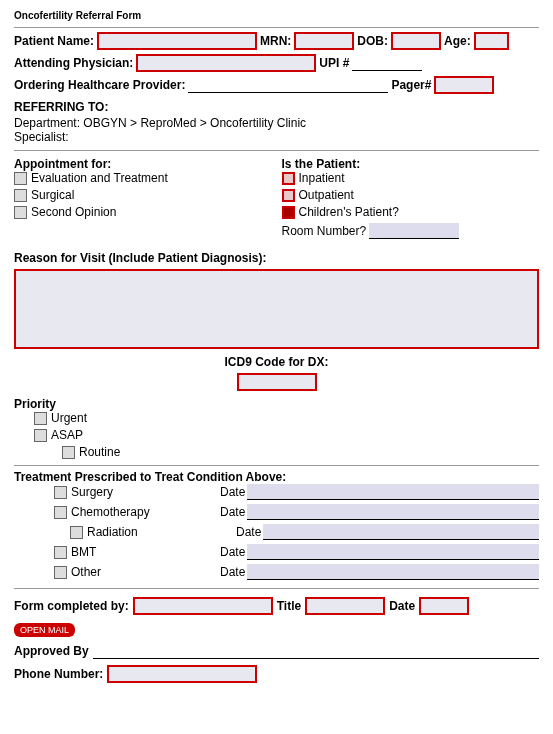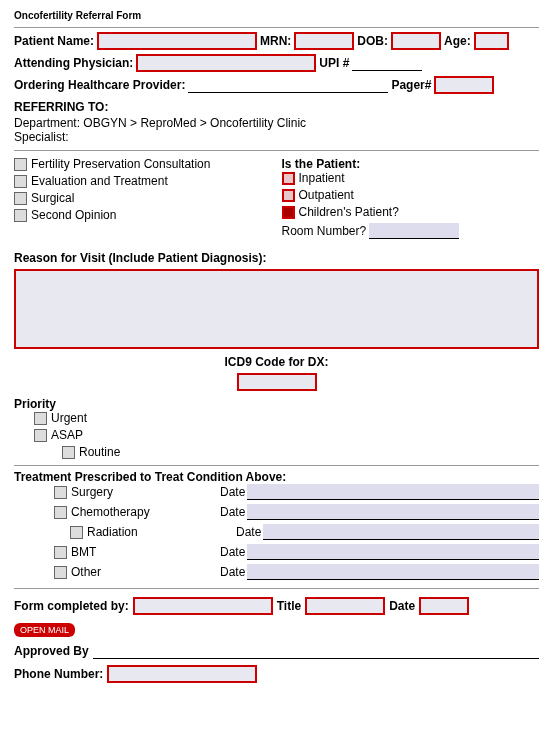--- a/index.html
+++ b/index.html
@@ -157,24 +157,21 @@
 <div style="margin-top:6px;">
   <div class="section-label">REFERRING TO:</div>
   <div>Department: OBGYN &gt; ReproMed &gt; Oncofertility Clinic</div>
   <div>Specialist:</div>
 </div>
 
 <hr class="divider" style="margin-top:6px;">
 
 <div class="two-col">
   <div class="col-left">
-    <div class="checkbox-item">
-      <span class="checkbox-plain"></span>
-      <span>Fertility Preservation Consultation</span>
-    </div>
+    <div class="label">Appointment for:</div>
     <div class="checkbox-item">
       <span class="checkbox-plain"></span>
       <span>Evaluation and Treatment</span>
     </div>
     <div class="checkbox-item">
       <span class="checkbox-plain"></span>
       <span>Surgical</span>
     </div>
     <div class="checkbox-item">
       <span class="checkbox-plain"></span>

